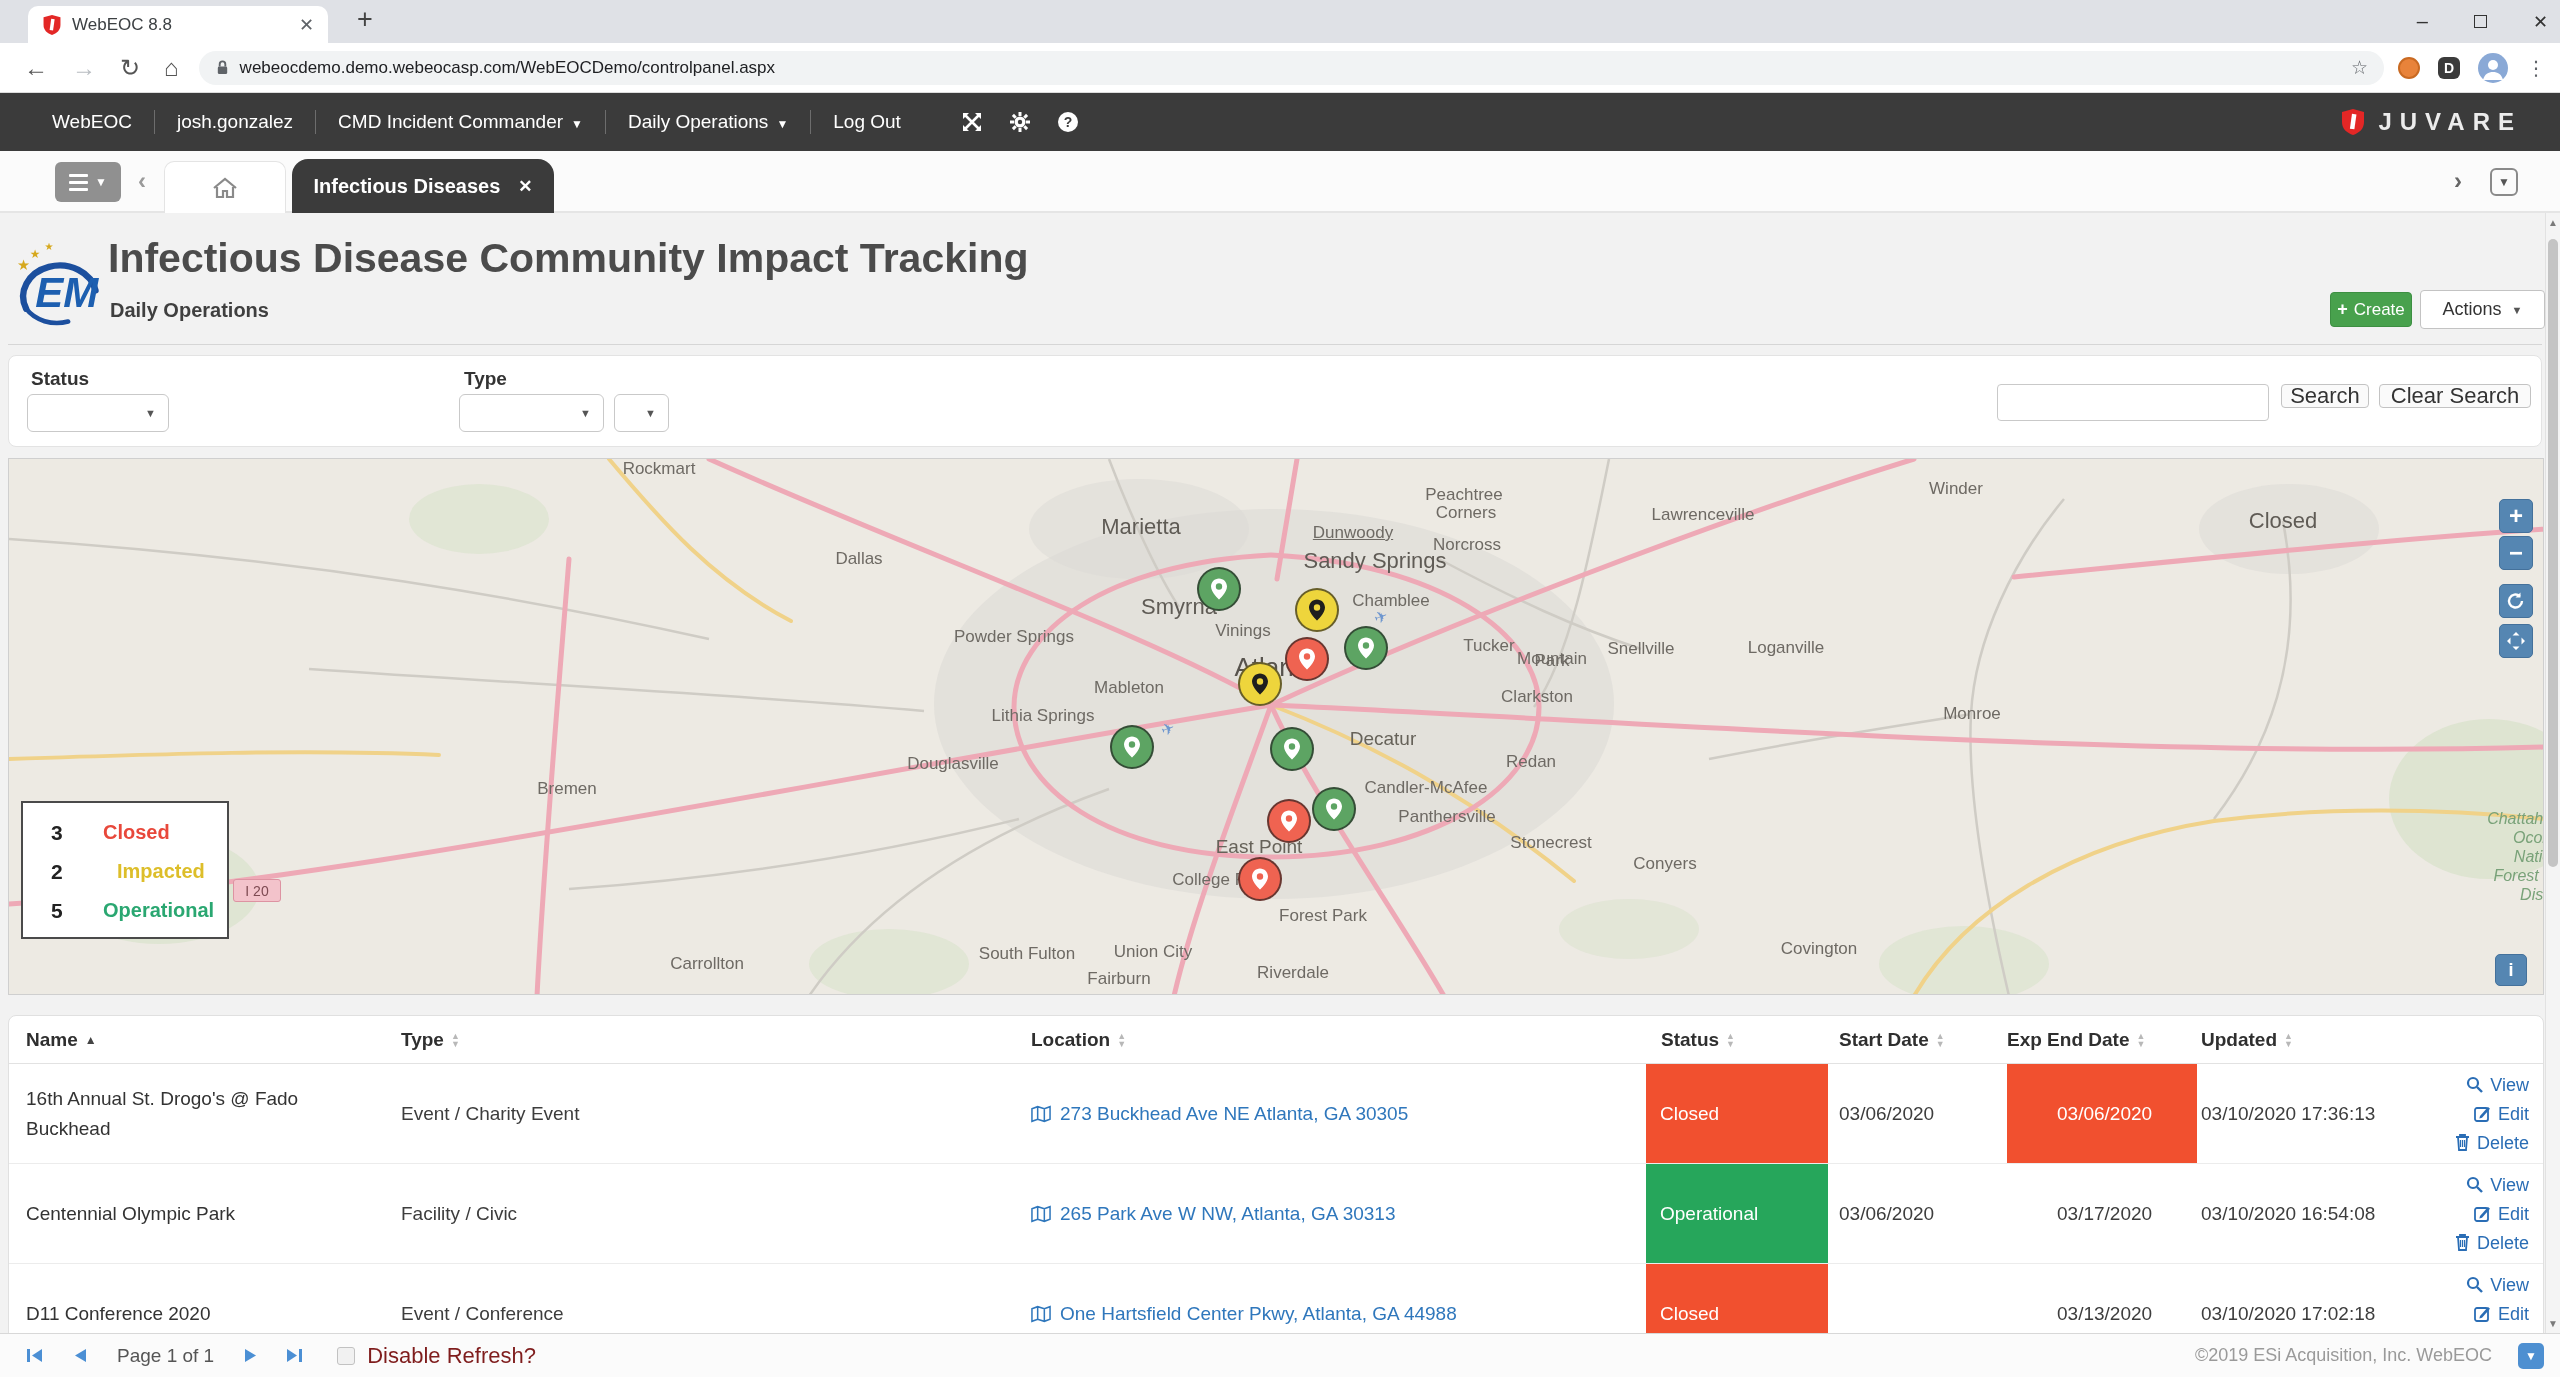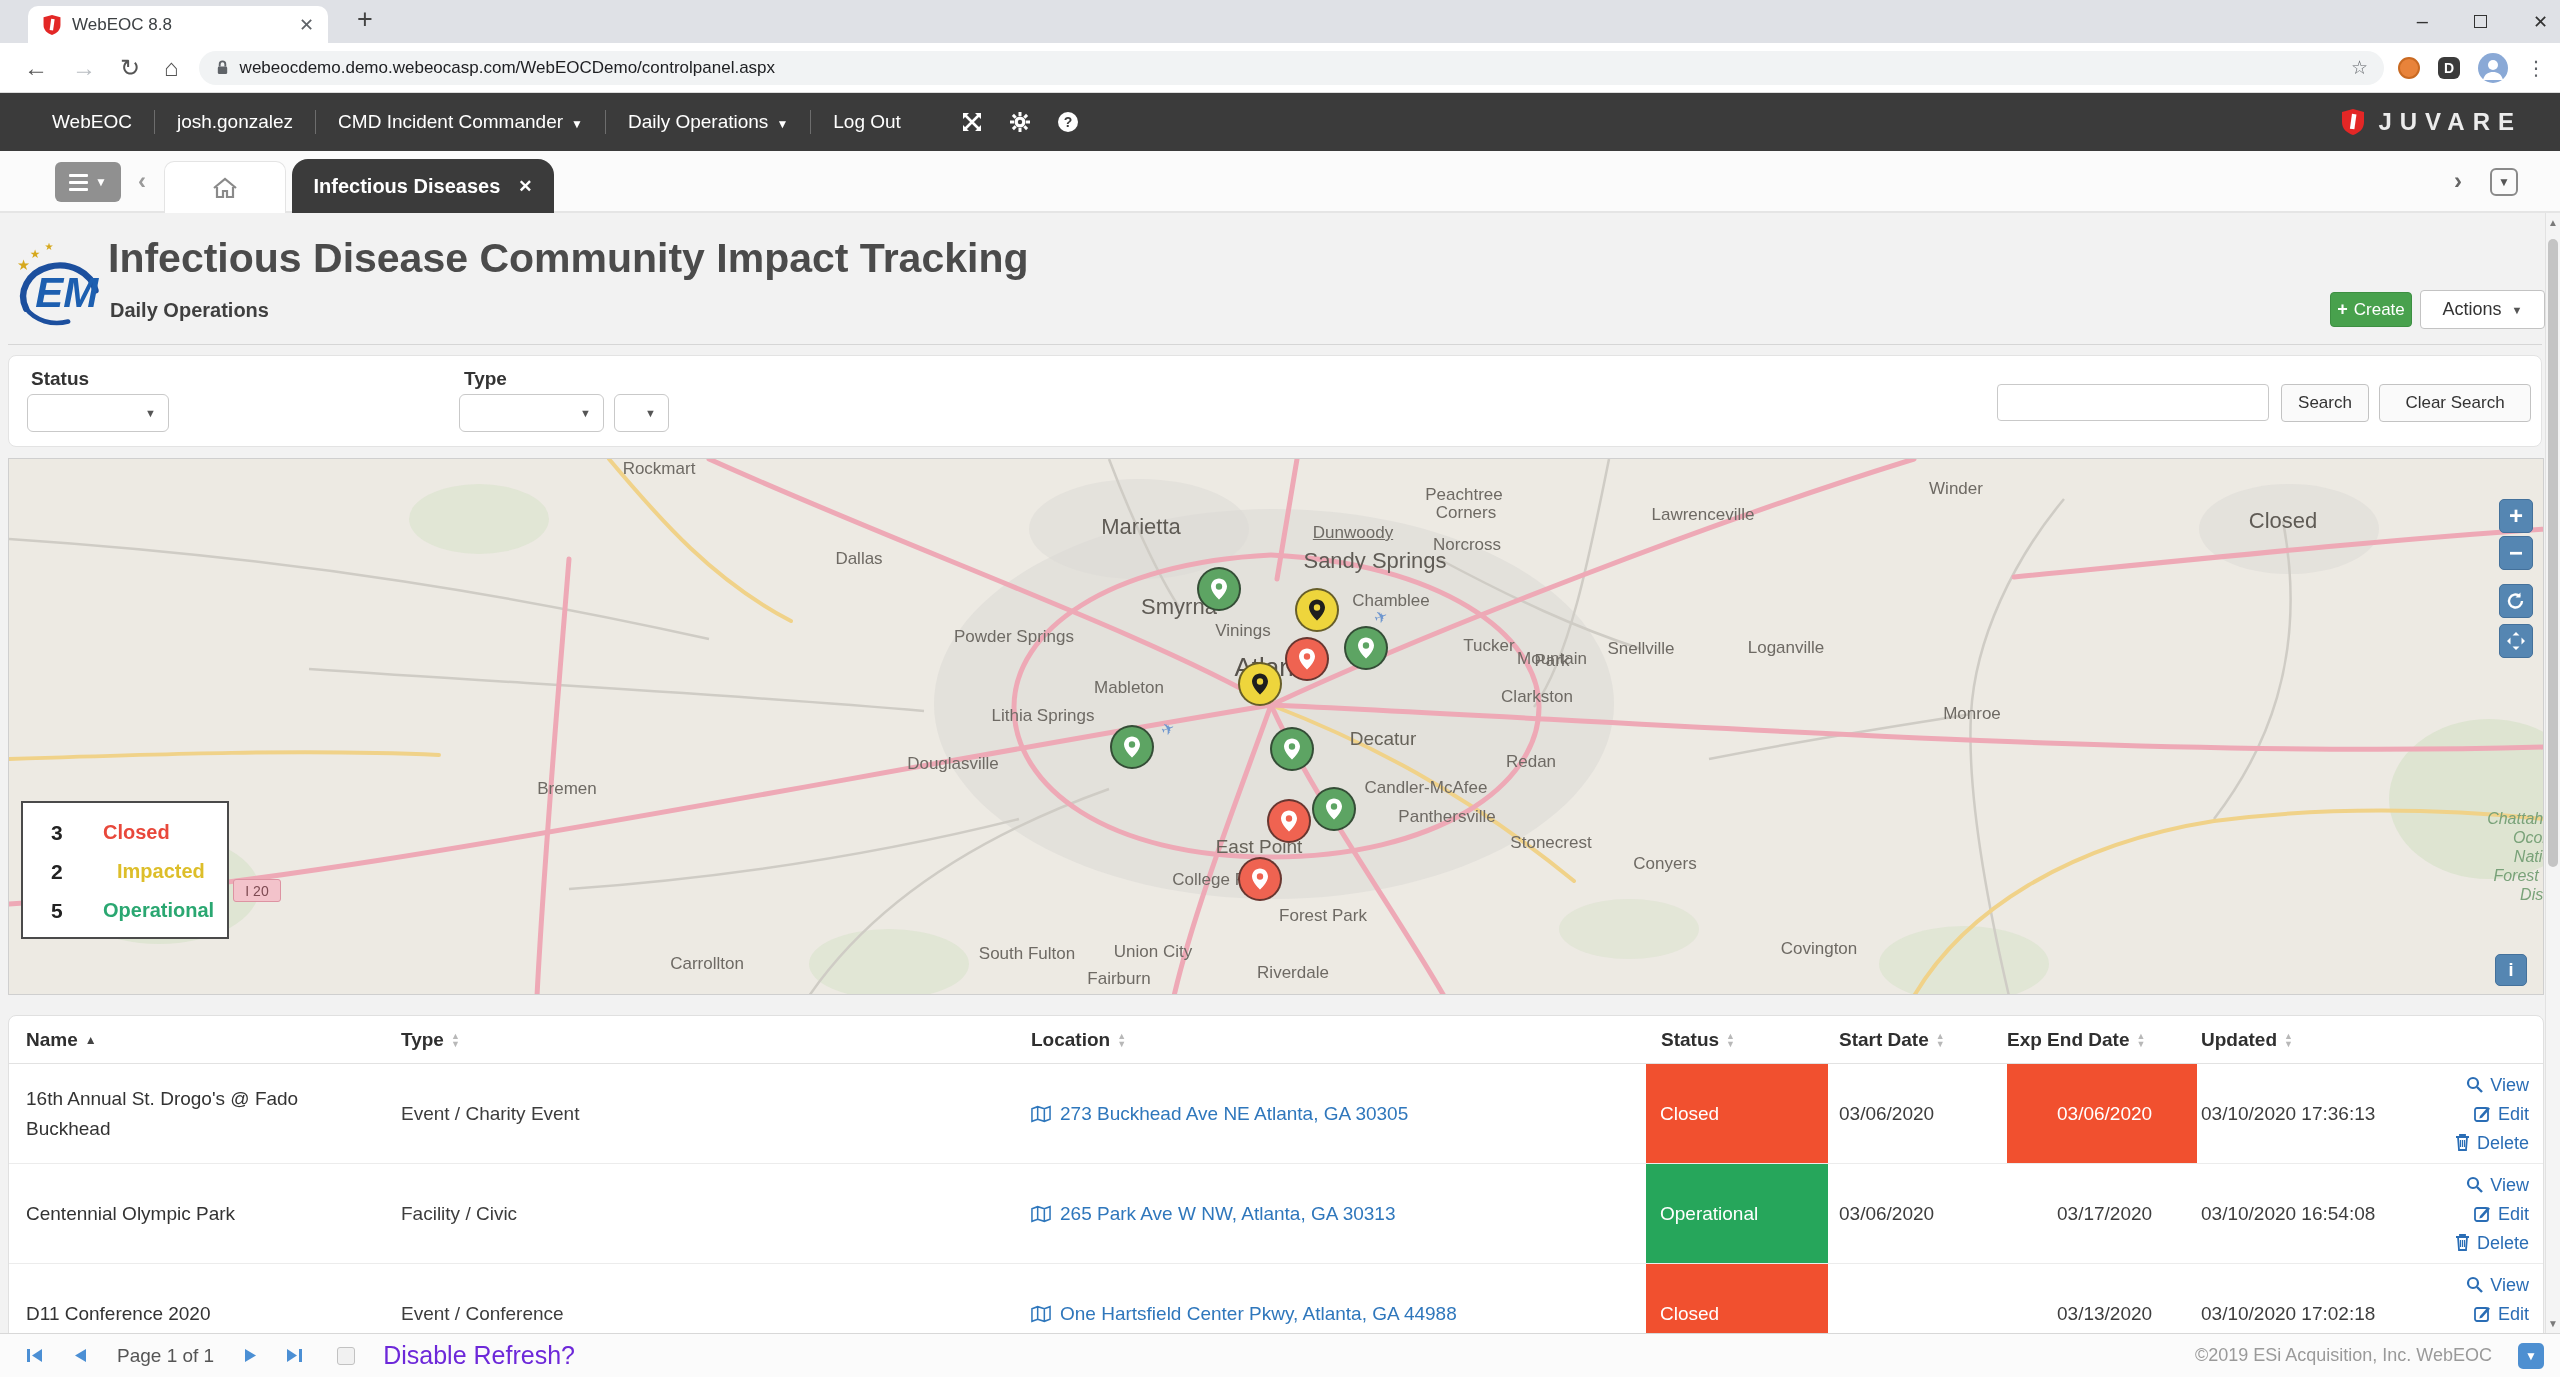--- a/index.html
+++ b/index.html
@@ -60,21 +60,21 @@
   .btn-create { position:absolute; right:148px; top:79px; width:82px; height:35px; background:#48a14d; border:1px solid #3d8f42; border-radius:4px; color:#fff; font-size:17px; display:flex; align-items:center; justify-content:center; gap:6px; }
   .btn-create .plus { font-weight:bold; font-size:18px; }
   .btn-actions { position:absolute; right:15px; top:77px; width:125px; height:39px; background:#fff; border:1px solid #c3c3c3; border-radius:4px; color:#333; font-size:18px; display:flex; align-items:center; justify-content:center; gap:10px; }
   .btn-actions .caret, .sel .caret { font-size:11px; color:#555; }
   .head-divider { position:absolute; left:8px; right:18px; top:131px; height:1px; background:#d6d6d6; }
 
   .filter-panel { position:absolute; left:8px; right:18px; top:142px; height:92px; background:#fff; border:1px solid #e3e3e3; border-radius:8px; }
   .f-label { position:absolute; font-size:19px; font-weight:bold; color:#333; }
   .sel { position:absolute; height:38px; background:#fff; border:1px solid #c9c9c9; border-radius:6px; display:flex; align-items:center; justify-content:flex-end; padding-right:12px; }
   .f-input { position:absolute; right:272px; top:28px; width:272px; height:37px; border:1px solid #c9c9c9; border-radius:4px; background:#fff; font-size:17px; padding:0 10px; font-family:"Liberation Sans",sans-serif; }
-  .f-btn { position:absolute; top:28px; height:38px; background:#fafafa; border:1px solid #c3c3c3; border-radius:4px; font-size:17px; color:#333; display:flex; align-items:center; justify-content:center; }
+  .f-btn { position:absolute; top:28px; height:24px; background:#fafafa; border:1px solid #c3c3c3; border-radius:4px; font-size:22px; color:#333; display:flex; align-items:center; justify-content:center; }
 
   
   .map { position:absolute; left:8px; right:16px; top:245px; height:537px; background:#edeae3; border:1px solid #cfcfcf; overflow:hidden; }
   .map svg.roads { position:absolute; left:0; top:0; }
   .mlabel { position:absolute; transform:translate(-50%,-50%); color:#6e6a64; font-size:17px; white-space:nowrap; pointer-events:none; }
   .mlabel.md { font-size:19px; color:#666259; }
   .mlabel.lg { font-size:22px; color:#5f5b55; }
   .mlabel.xl { font-size:26px; color:#57534d; }
   .marker { position:absolute; width:44px; height:44px; border-radius:50%; transform:translate(-50%,-50%); border:2px solid rgba(30,30,30,.65); display:flex; align-items:center; justify-content:center; }
   .legend { position:absolute; left:12px; top:342px; width:208px; height:138px; background:#fff; border:2px solid #4a4a4a; padding-top:10px; }
@@ -110,21 +110,21 @@
   .td.c-end.expired { color:#fff; }
   .td.c-act { flex-direction:column; align-items:flex-end; justify-content:center; gap:3px; }
   .act-link { display:flex; align-items:center; gap:7px; color:#2a6db5; font-size:18px; line-height:26px; }
 
   
   .footer { position:absolute; left:0; right:0; bottom:0; height:44px; background:#fbfbfb; border-top:1px solid #d8d8d8; display:flex; align-items:center; z-index:7; }
   .pg-btn { display:flex; align-items:center; }
   .pg-btn svg { fill:#4b8fd4; }
   .pg-text { font-size:19px; color:#555; margin-left:30px; }
   .chkbox { width:18px; height:18px; background:#f1f1f1; border:1px solid #c2c2c2; border-radius:3px; margin-left:34px; }
-  .chk-label { font-size:25px; color:#6d28d9; margin-left:28px; }
+  .chk-label { font-size:22px; color:#7f1d1d; margin-left:12px; }
   .copyright { margin-left:auto; font-size:18px; color:#9a9a9a; }
   .foot-widget { width:26px; height:26px; background:#4d8fd1; border-radius:5px; margin:0 16px 0 26px; display:flex; align-items:center; justify-content:center; color:#fff; font-size:12px; }
 
   
   .scrollbar { position:absolute; right:0; top:213px; width:15px; bottom:44px; background:#f4f4f4; border-left:1px solid #e2e2e2; z-index:6; }
   .sb-arrow { position:absolute; left:0; right:0; text-align:center; color:#7a7a7a; font-size:10px; }
   .sb-thumb { position:absolute; left:2px; right:2px; top:26px; height:628px; background:#c4c4c4; border-radius:6px; }
 </style>
 </head>
 <body>

